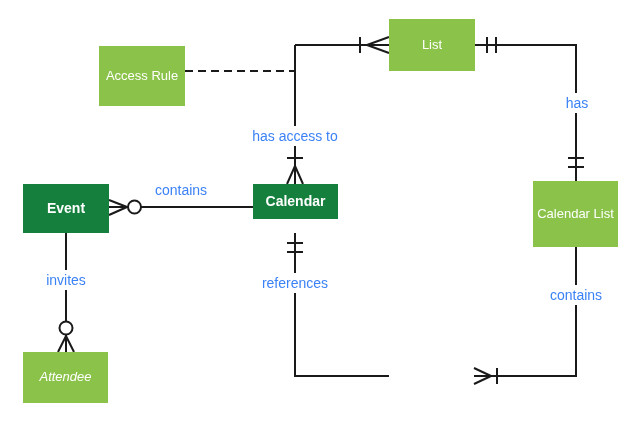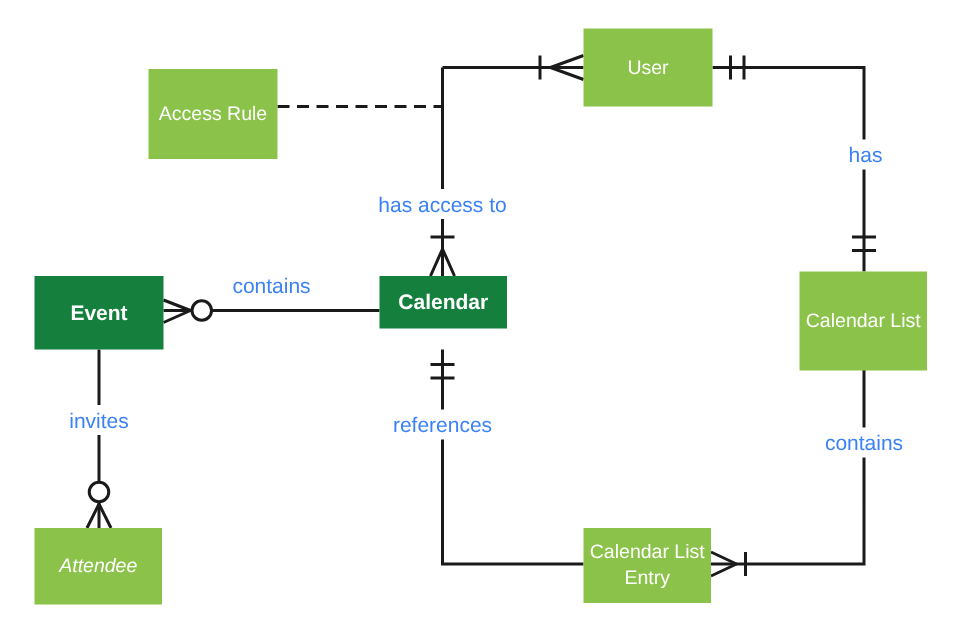--- a/index.html
+++ b/index.html
@@ -119,36 +119,33 @@
 
   <div class="rel-label" style="left:295px; top:283px;">references</div>
 
   <div class="rel-label" style="left:66px; top:280px;">invites</div>
 
   <div class="entity green" style="left:99px; top:46px; width:86px; height:60px;">
     <span>Access Rule</span>
   </div>
 
   <div class="entity green" style="left:389px; top:19px; width:86px; height:52px;">
-    <span>User</span>
+    <span>List</span>
   </div>
 
   <div class="entity orange" style="left:23px; top:184px; width:86px; height:49px;">
     <span>Event</span>
   </div>
 
   <div class="entity orange" style="left:253px; top:184px; width:85px; height:35px;">
     <span>Calendar</span>
   </div>
 
   <div class="entity green" style="left:533px; top:181px; width:85px; height:66px;">
     <span>Calendar List</span>
   </div>
 
-  <div class="entity green" style="left:389px; top:352px; width:85px; height:50px;">
-    <span>Calendar List Entry</span>
-  </div>
 
   <div class="entity green" style="left:23px; top:352px; width:85px; height:51px;font-style:italic;">
     <span>Attendee</span>
   </div>
 
 </div>
 
 </body></html>

